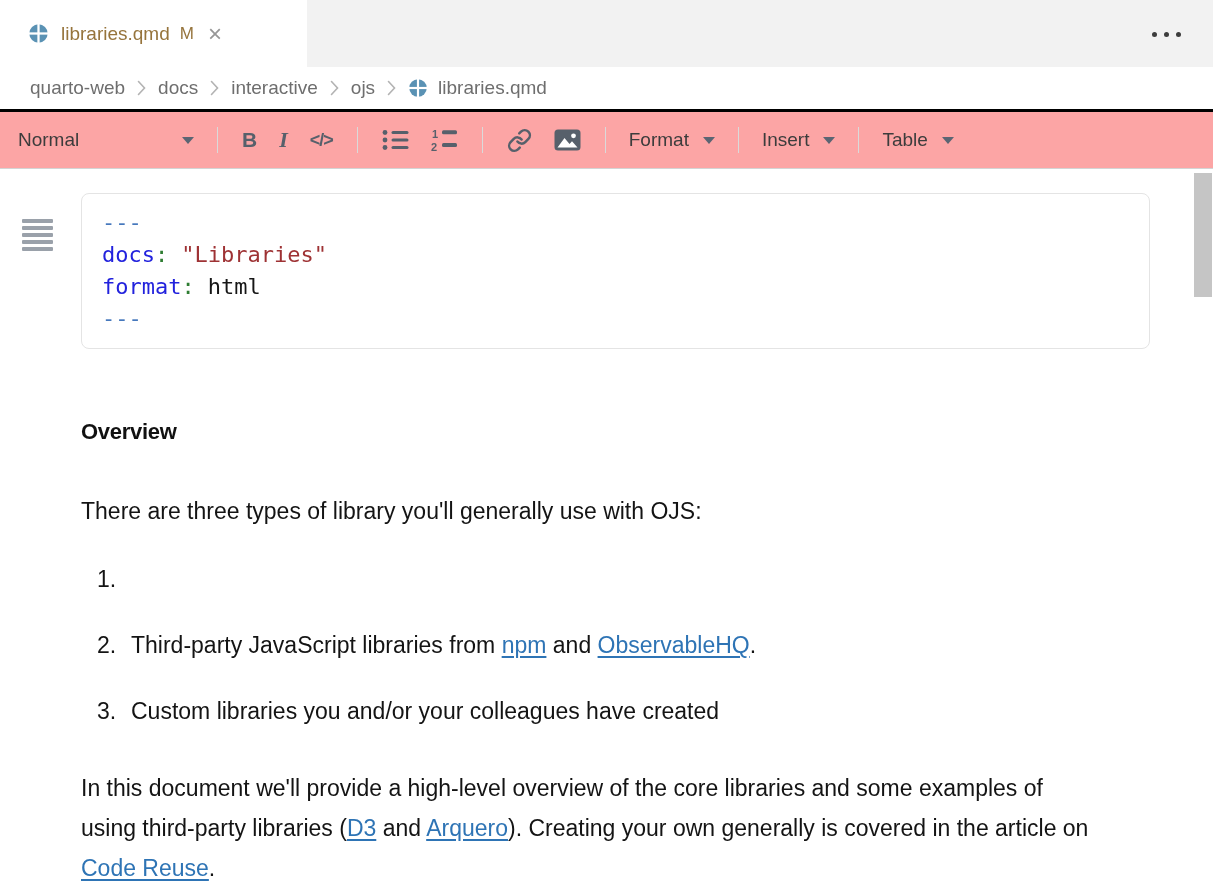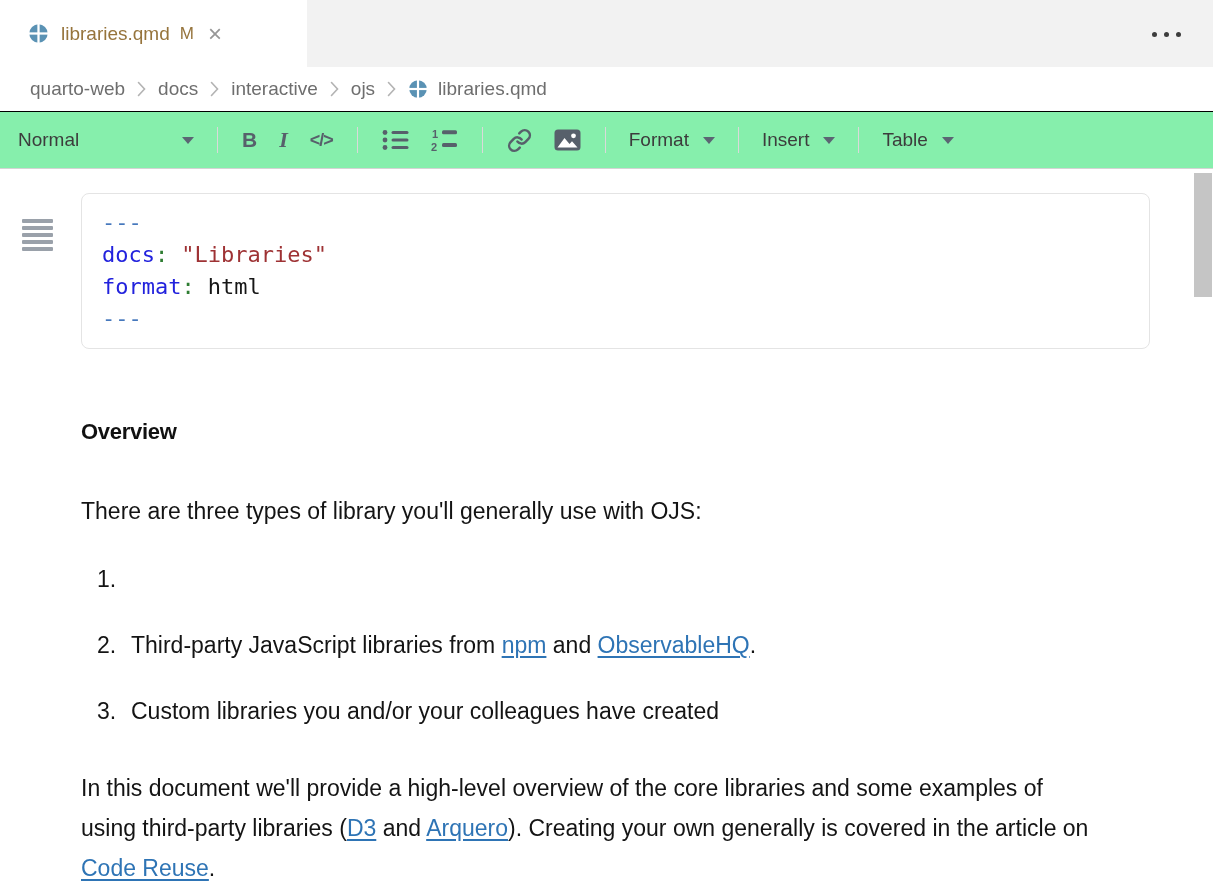--- a/index.html
+++ b/index.html
@@ -13,27 +13,27 @@
   
   .tabbar{height:67px;background:#f2f2f2;display:flex;align-items:stretch;position:relative;}
   .tab{width:307px;background:#ffffff;display:flex;align-items:center;padding:0 16px 0 28px;box-sizing:border-box;cursor:pointer;}
   .tab-title{color:#96743c;font-size:19px;margin-left:12px;white-space:nowrap;}
   .tab-badge{color:#96743c;font-size:17px;margin-left:10px;}
   .tab-close{color:#979797;font-size:24px;line-height:1;margin-left:14px;font-weight:400;cursor:pointer;}
   .more-btn{position:absolute;right:28px;top:28px;display:flex;gap:7px;cursor:pointer;padding:4px;}
   .more-btn i{width:5px;height:5px;border-radius:50%;background:#3d3d3d;display:block;}
 
   
-  .breadcrumb{height:45px;background:#fff;border-bottom:1px solid #000000;display:flex;align-items:center;padding-left:30px;font-size:19px;color:#6e6e6e;box-sizing:border-box;}
+  .breadcrumb{height:45px;background:#fff;border-bottom:3px solid #000000;display:flex;align-items:center;padding-left:30px;font-size:19px;color:#6e6e6e;box-sizing:border-box;}
   .crumb{cursor:pointer;white-space:nowrap;}
   .crumb-sep{margin:0 11px;display:flex;align-items:center;}
   .crumb-icon{margin:0 10px 0 0;display:flex;align-items:center;}
 
   
-  .toolbar{height:57px;background:#86efac;border-bottom:1px solid #d4d4d4;display:flex;align-items:center;padding-left:14px;box-sizing:border-box;color:#3f3f3f;}
+  .toolbar{height:57px;background:#fca5a5;border-bottom:1px solid #d4d4d4;display:flex;align-items:center;padding-left:14px;box-sizing:border-box;color:#3f3f3f;}
   .style-select{display:flex;align-items:center;justify-content:space-between;width:176px;padding:4px 10px 4px 4px;cursor:pointer;}
   .style-select .label{font-size:19px;color:#3c3c3c;}
   .caret{width:0;height:0;border-left:6px solid transparent;border-right:6px solid transparent;border-top:7px solid #5b6573;}
   .sep{width:1px;height:26px;background:#dadada;margin:0 13px;flex:0 0 auto;}
   .tbtn{display:flex;align-items:center;justify-content:center;padding:4px 11px;cursor:pointer;color:#57606b;}
   .glyph-bold{font-weight:800;font-size:21px;color:#57606b;}
   .glyph-italic{font-style:italic;font-family:"Liberation Serif",serif;font-weight:700;font-size:22px;color:#57606b;}
   .glyph-code{font-weight:700;font-size:18px;letter-spacing:-1px;color:#57606b;}
   .menu-btn{display:flex;align-items:center;gap:14px;padding:4px 10px;cursor:pointer;}
   .menu-btn .label{font-size:19px;color:#3c3c3c;}

